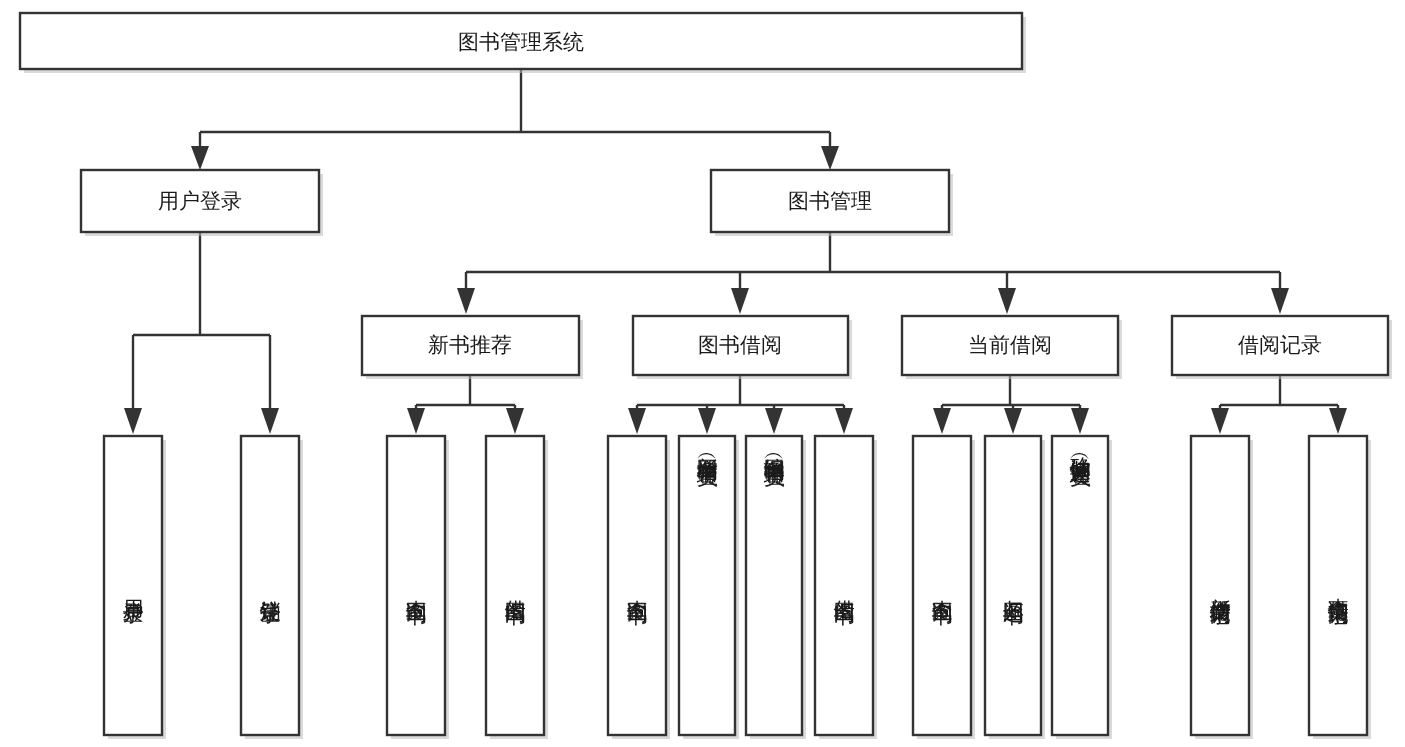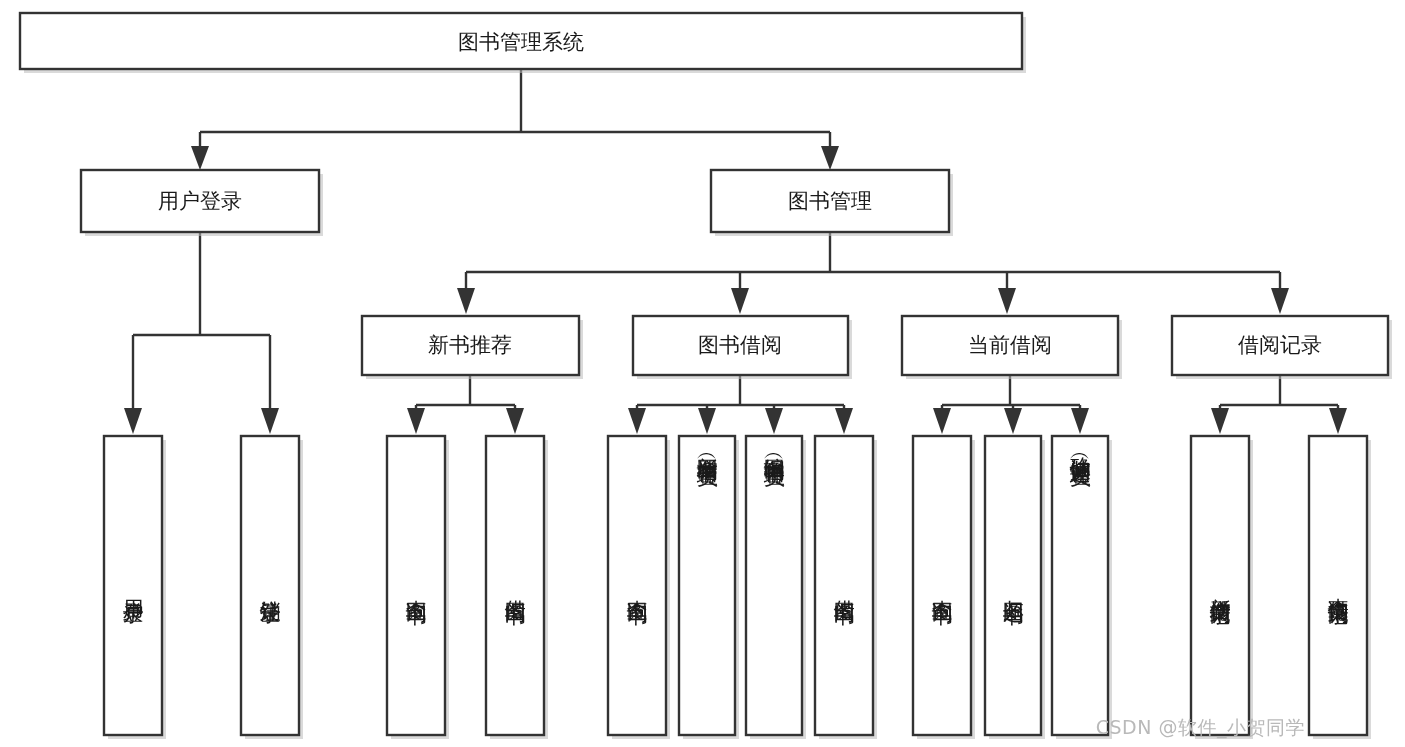--- a/index.html
+++ b/index.html
@@ -289,15 +289,14 @@
   </div>
 
   <div class="vlabel-wrap" style="left:1191px; top:436px; width:58px; height:299px;">
     <span class="vlabel">新增借阅记录</span>
   </div>
 
   <div class="vlabel-wrap" style="left:1309px; top:436px; width:58px; height:299px;">
     <span class="vlabel">查询借阅记录</span>
   </div>
 
-  <div class="watermark">CSDN @软件_小贺同学</div>
 
 </div>
 
 </body></html>

